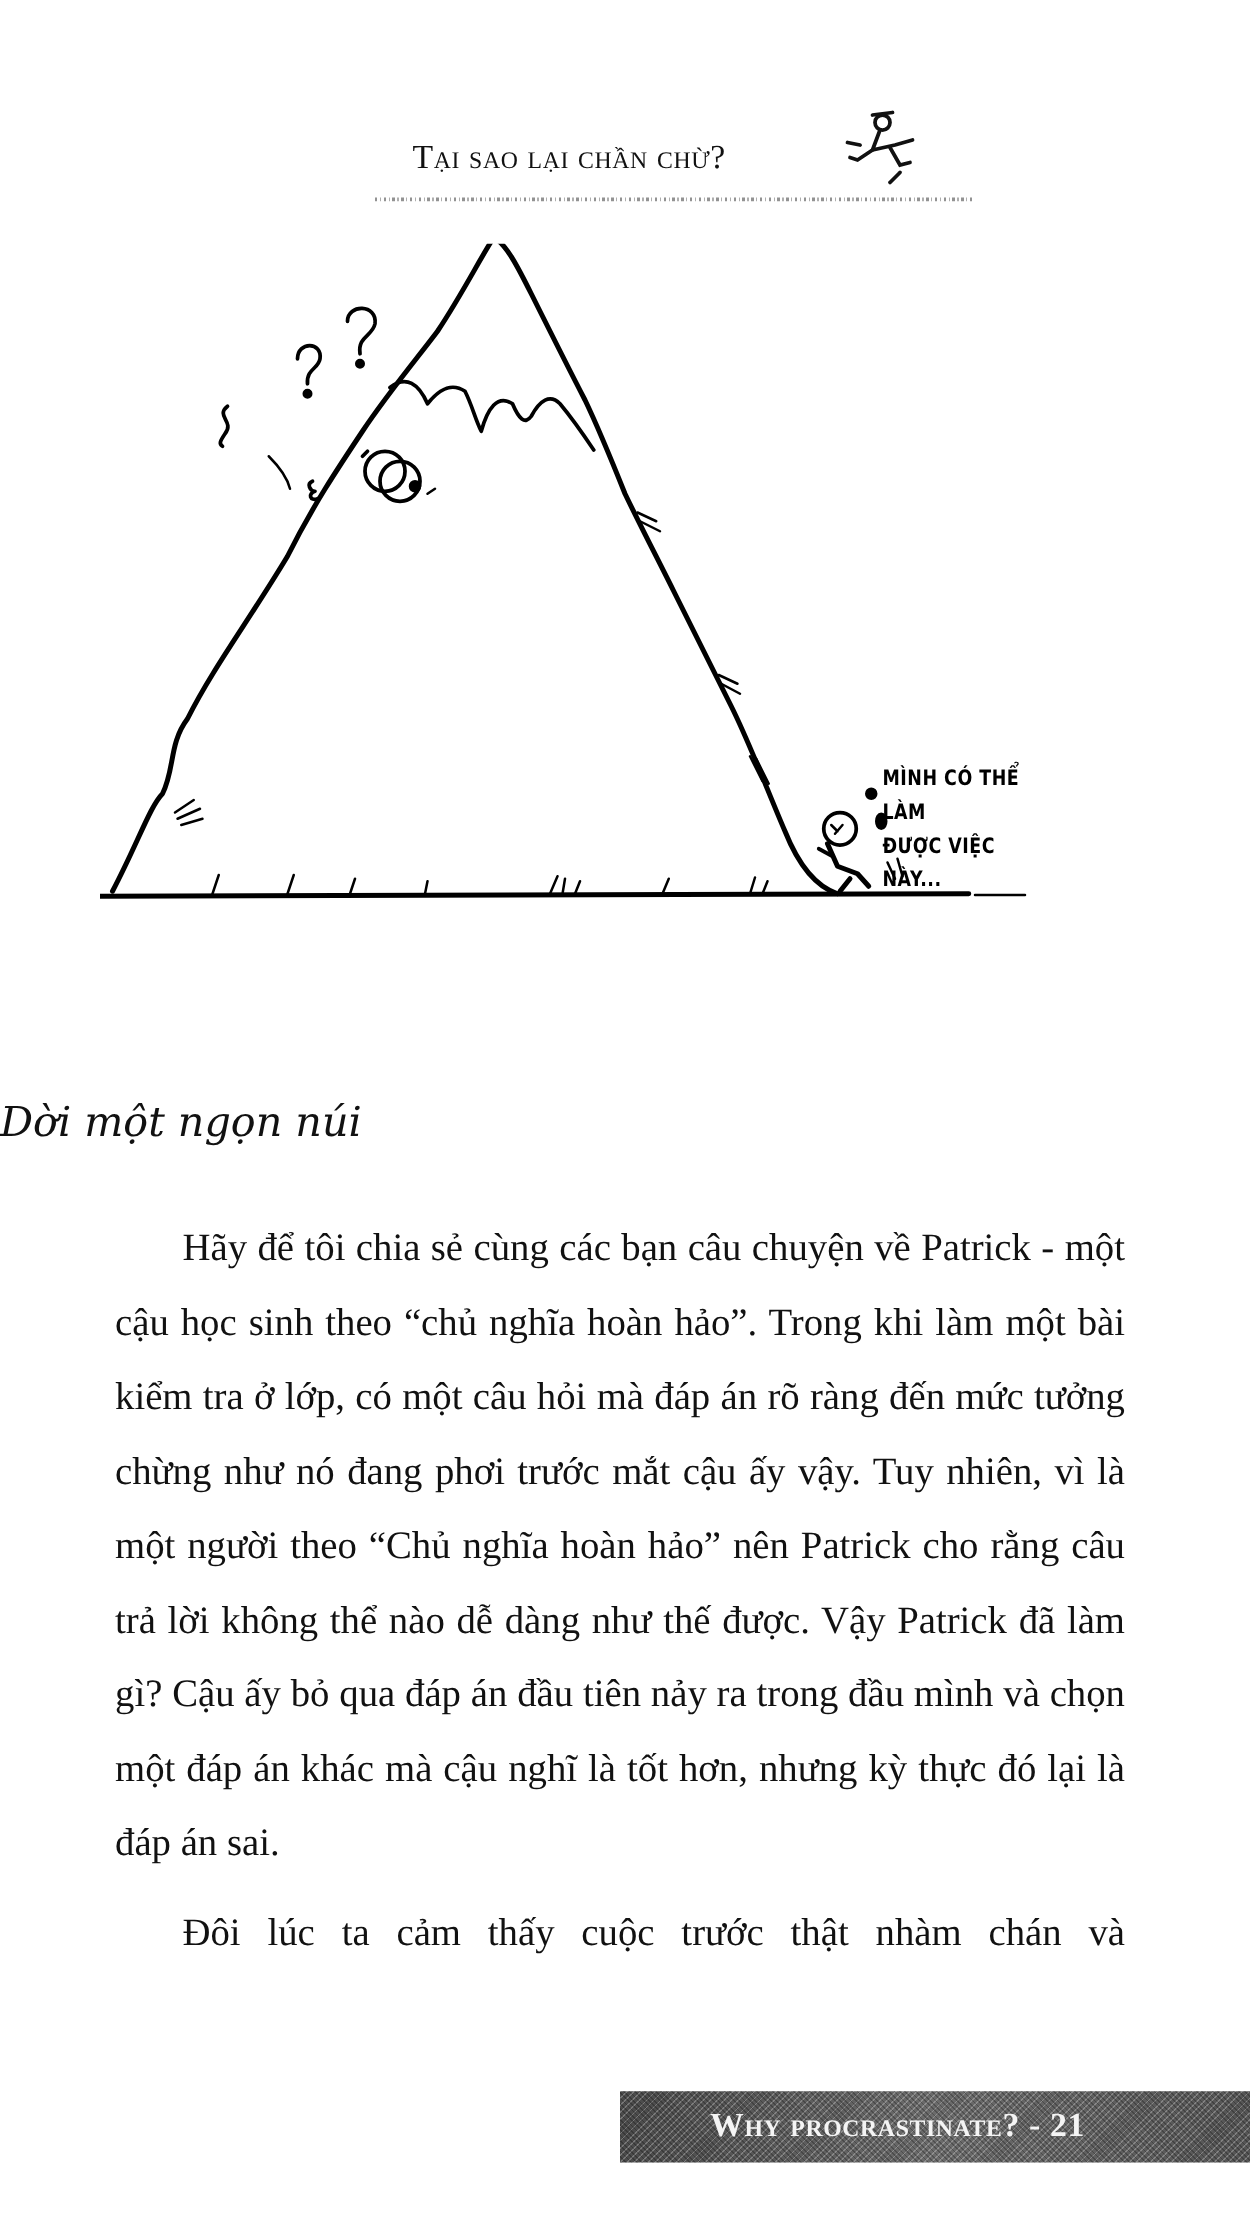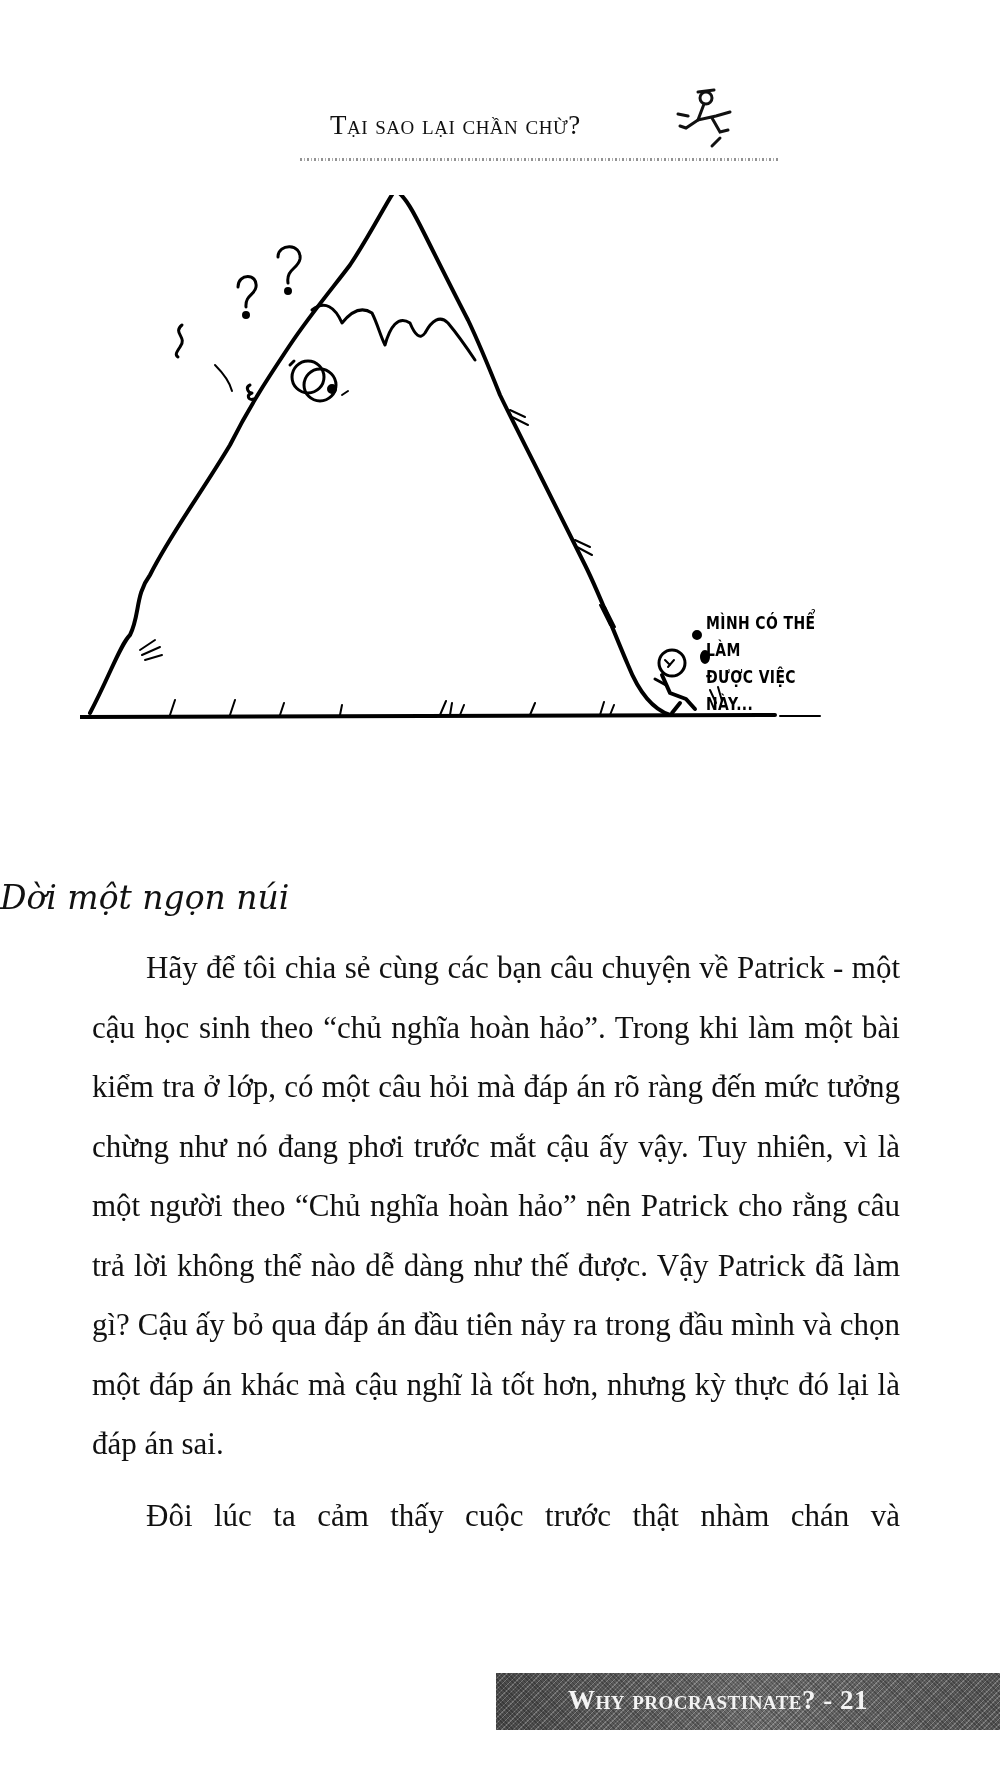--- a/index.html
+++ b/index.html
@@ -27,21 +27,21 @@
     transform: scaleX(0.82); transform-origin: left top;
   }
 
   .section-title {
     position: absolute; left: 0; width: 1000px; top: 878px; text-align: left;
     font-family: "DejaVu Serif", "Liberation Serif", serif; font-style: italic;
     font-size: 33px; color: #111;
   }
 
   .body-text {
-    position: absolute; left: 92px; top: 938px; width: 808px;
+    position: absolute; left: 92px; top: 968px; width: 808px;
     font-family: "Liberation Serif", "DejaVu Serif", serif;
     font-size: 31px; line-height: 59.5px; color: #111;
     text-align: justify;
   }
   .body-text p { margin: 0; text-indent: 54px; }
   .body-text p + p { margin-top: 12px; }
   .body-text p.last-line-justify { text-align-last: justify; }
 
   .footer-band {
     position: absolute; left: 496px; top: 1673px; width: 504px; height: 57px;

